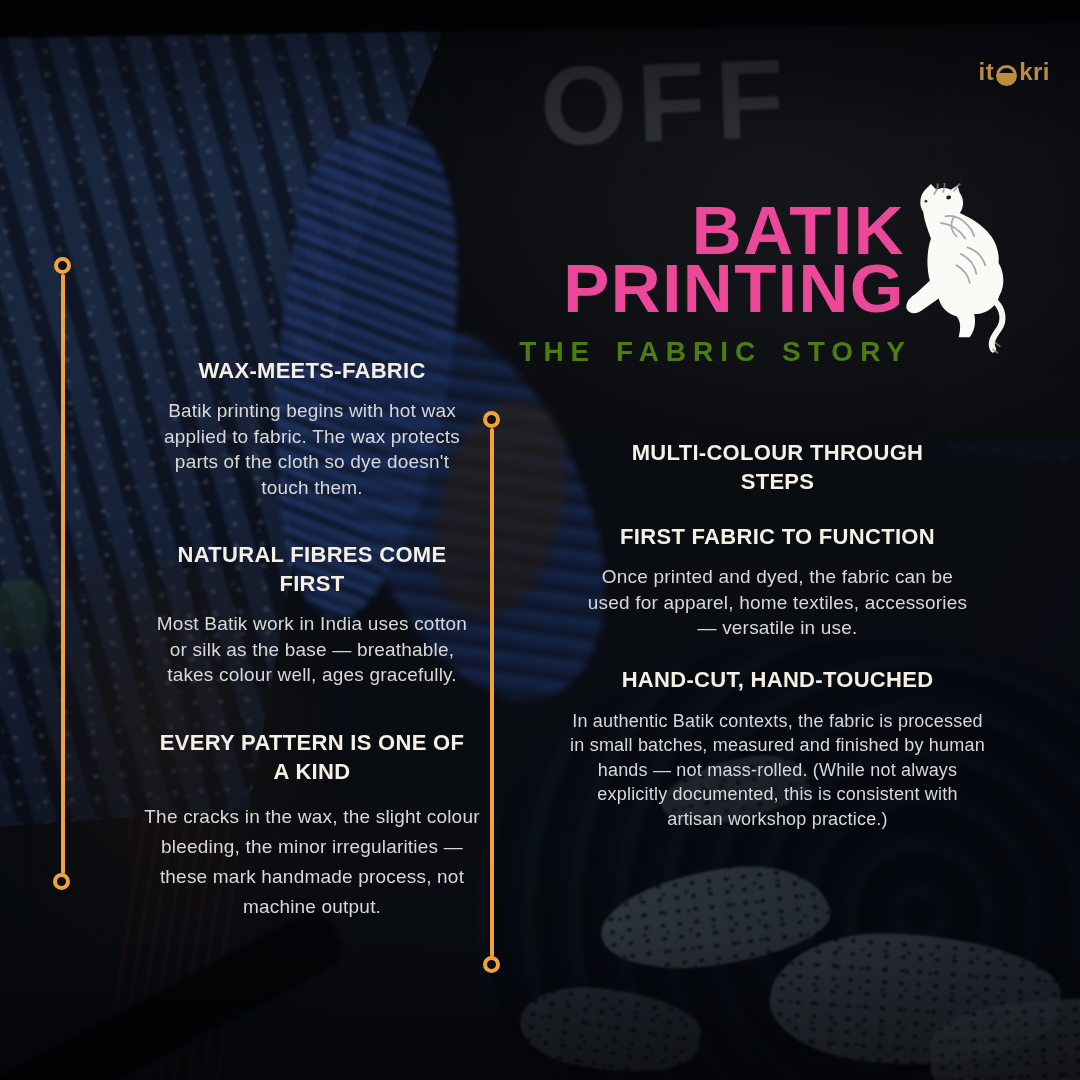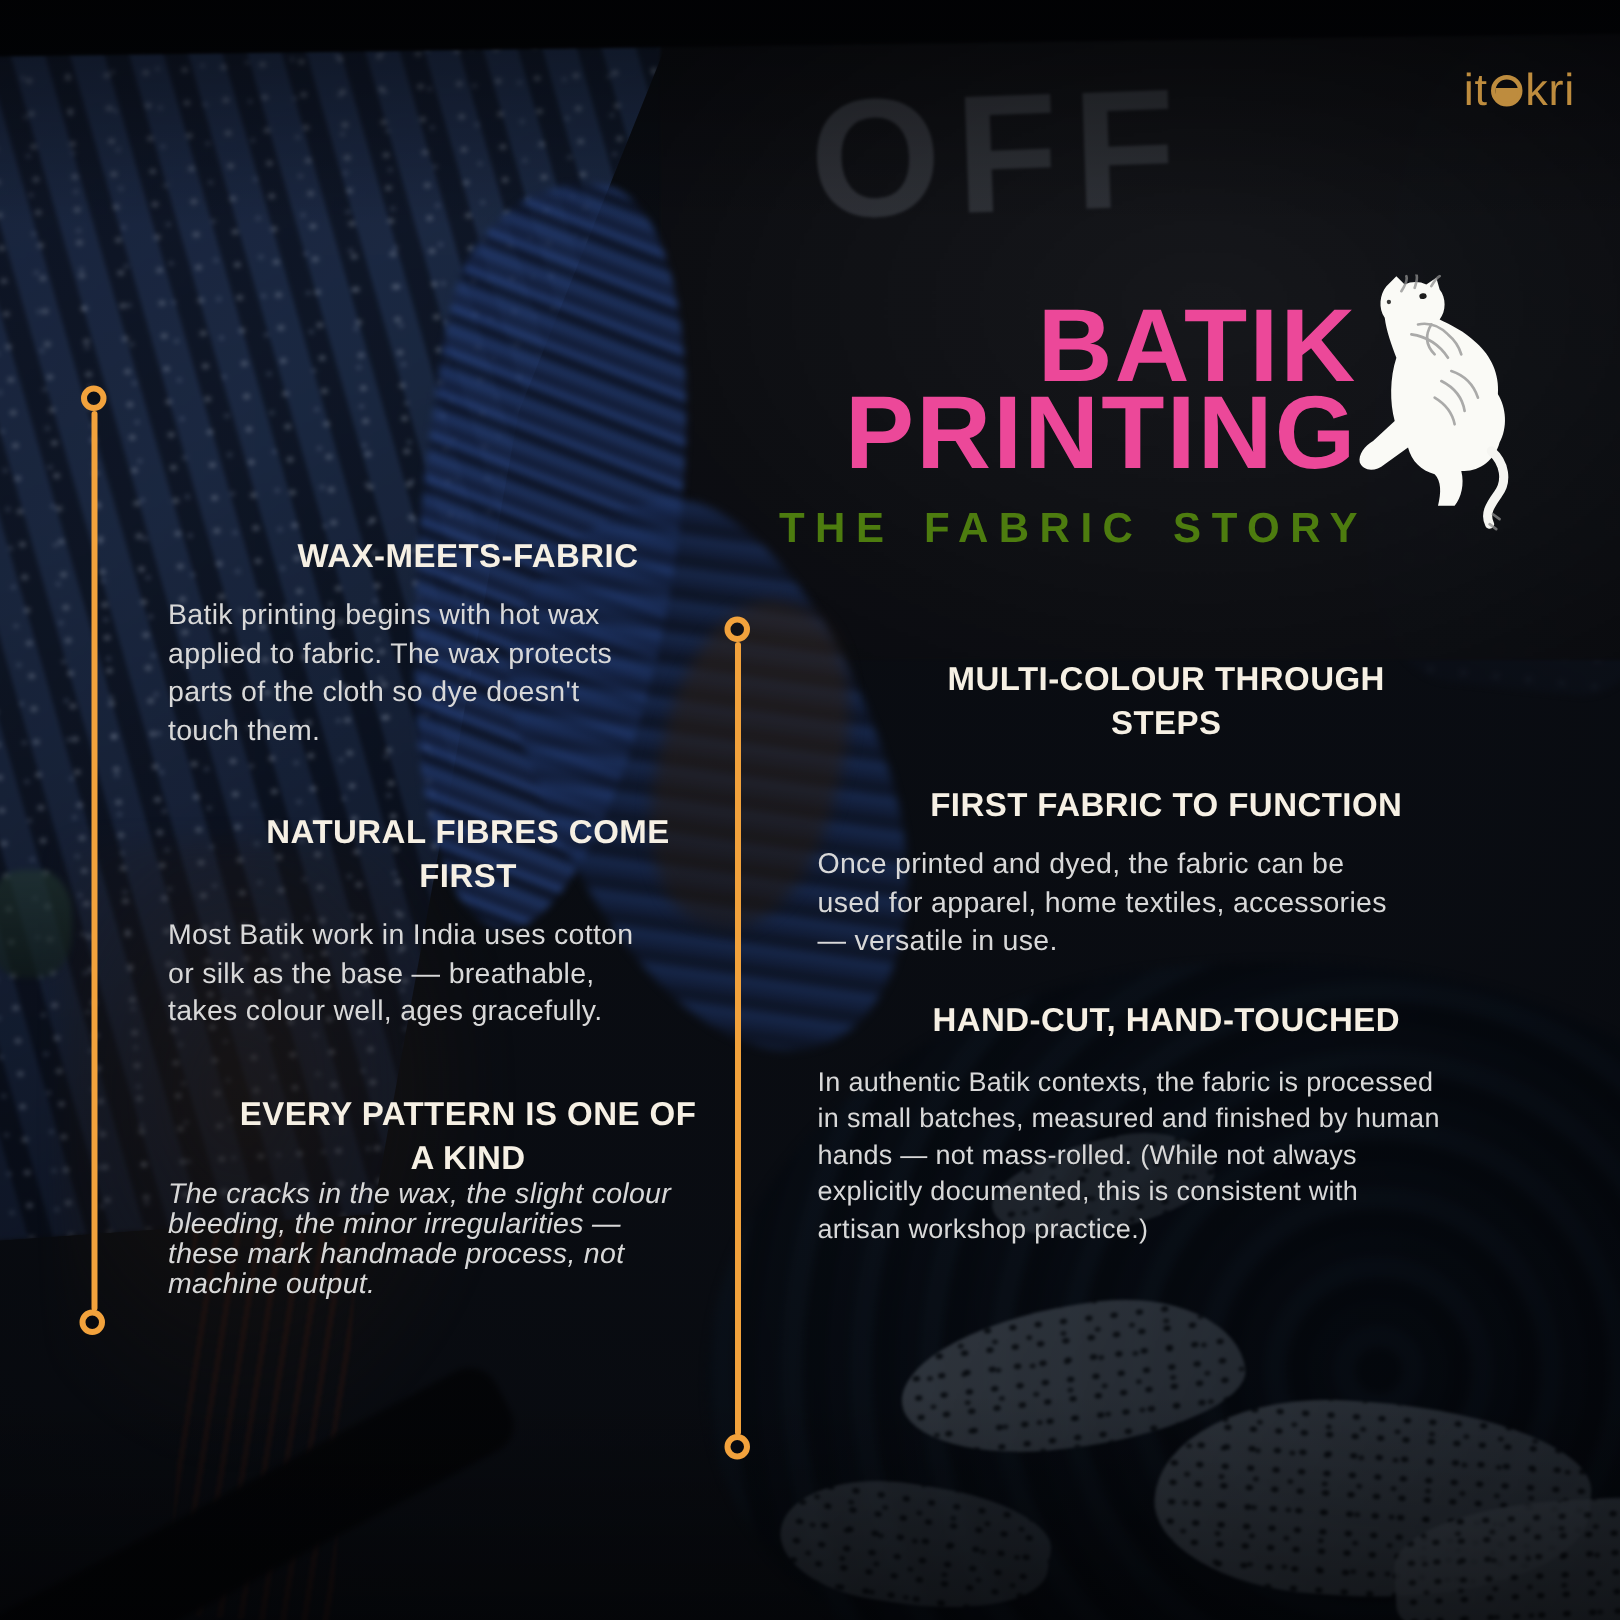--- a/index.html
+++ b/index.html
@@ -103,22 +103,22 @@
   }
   .bg-vignette{
     left:0;top:0;width:1080px;height:1080px;
     background:
       linear-gradient(rgba(0,0,0,.45), rgba(0,0,0,0) 14%, rgba(0,0,0,0) 86%, rgba(0,0,0,.4)),
       radial-gradient(120% 95% at 50% 42%, rgba(2,4,8,.18) 35%, rgba(1,2,5,.62) 100%);
   }
   
   .logo{
     position:absolute;right:30px;top:44px;height:42px;
-    display:flex;align-items:flex-start;
-    color:#BE8C3E;font-size:30px;font-weight:400;letter-spacing:.5px;
+    display:flex;align-items:flex-end;
+    color:#BE8C3E;font-size:24px;font-weight:700;letter-spacing:.5px;
   }
   .logo-pot{
     display:inline-block;width:21px;height:21px;border-radius:50%;
     border:3px solid #BE8C3E;
     background:linear-gradient(transparent 0 36%, #BE8C3E 36%);
     margin:6px 2px 0 2px;
   }
   .title-block{
     position:absolute;right:175px;top:202px;text-align:right;
   }
@@ -146,24 +146,24 @@
   .col{position:absolute;}
   .col-left{left:112px;top:356px;width:400px;}
   .col-right{left:545px;top:438px;width:465px;}
   .col section{margin:0;}
   .col h3{
     margin:0;white-space:pre-line;
     color:#F6F0E4;font-size:22px;line-height:29px;font-weight:700;letter-spacing:.3px;text-align:center;
   }
   .col p{
     margin:13px 0 0 0;white-space:pre-line;
-    color:#D8D8D8;font-size:19px;line-height:25.5px;font-weight:400;letter-spacing:.2px;
+    color:#D8D8D8;font-size:19px;line-height:25.5px;font-weight:400;letter-spacing:.2px;text-align:center;
   }
   .col-left section{margin-bottom:40px;}
-  .col-left .s3 p{margin-top:1px;line-height:20px;font-style:italic;}
+  .col-left .s3 p{margin-top:16px;line-height:30px;}
   .col-right .s1{margin-bottom:26px;}
   .col-right .s2{margin-bottom:24px;}
   .col-right .s1 p{margin-top:12px;line-height:26px;}
   .col-right .s3 p{font-size:18px;line-height:24.5px;margin-top:15px;}
 </style>
 </head>
 <body>
 
 <div class="canvas">
 

